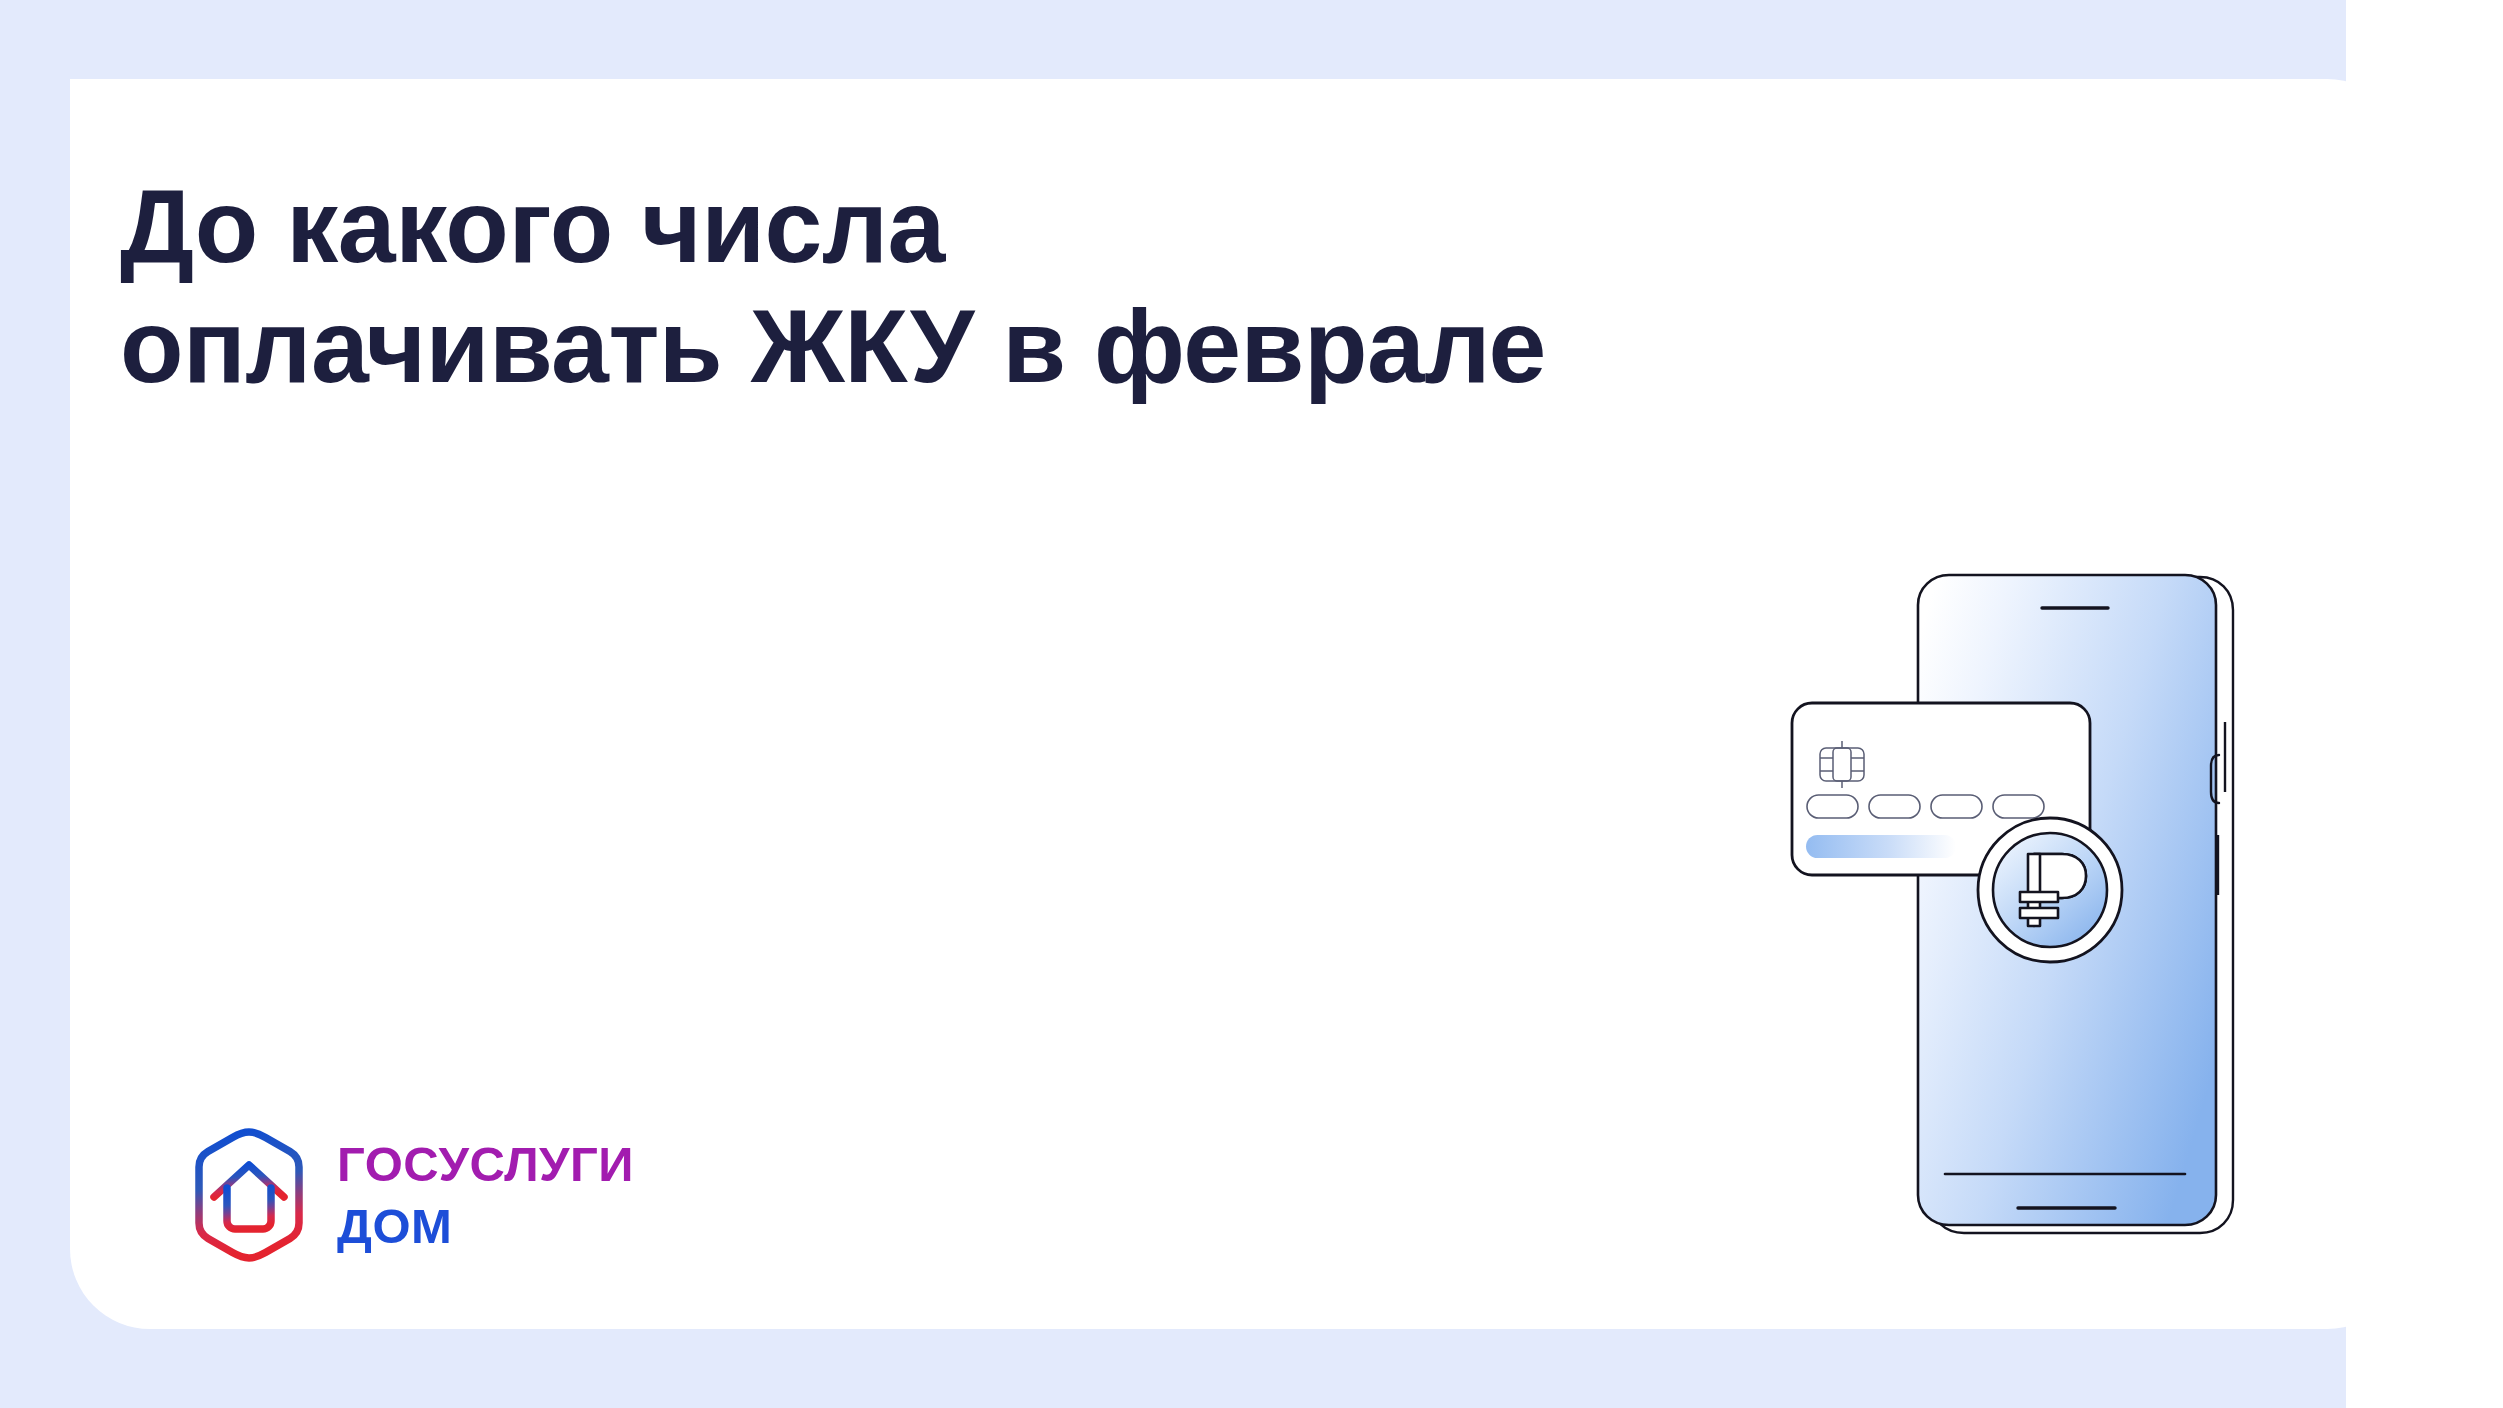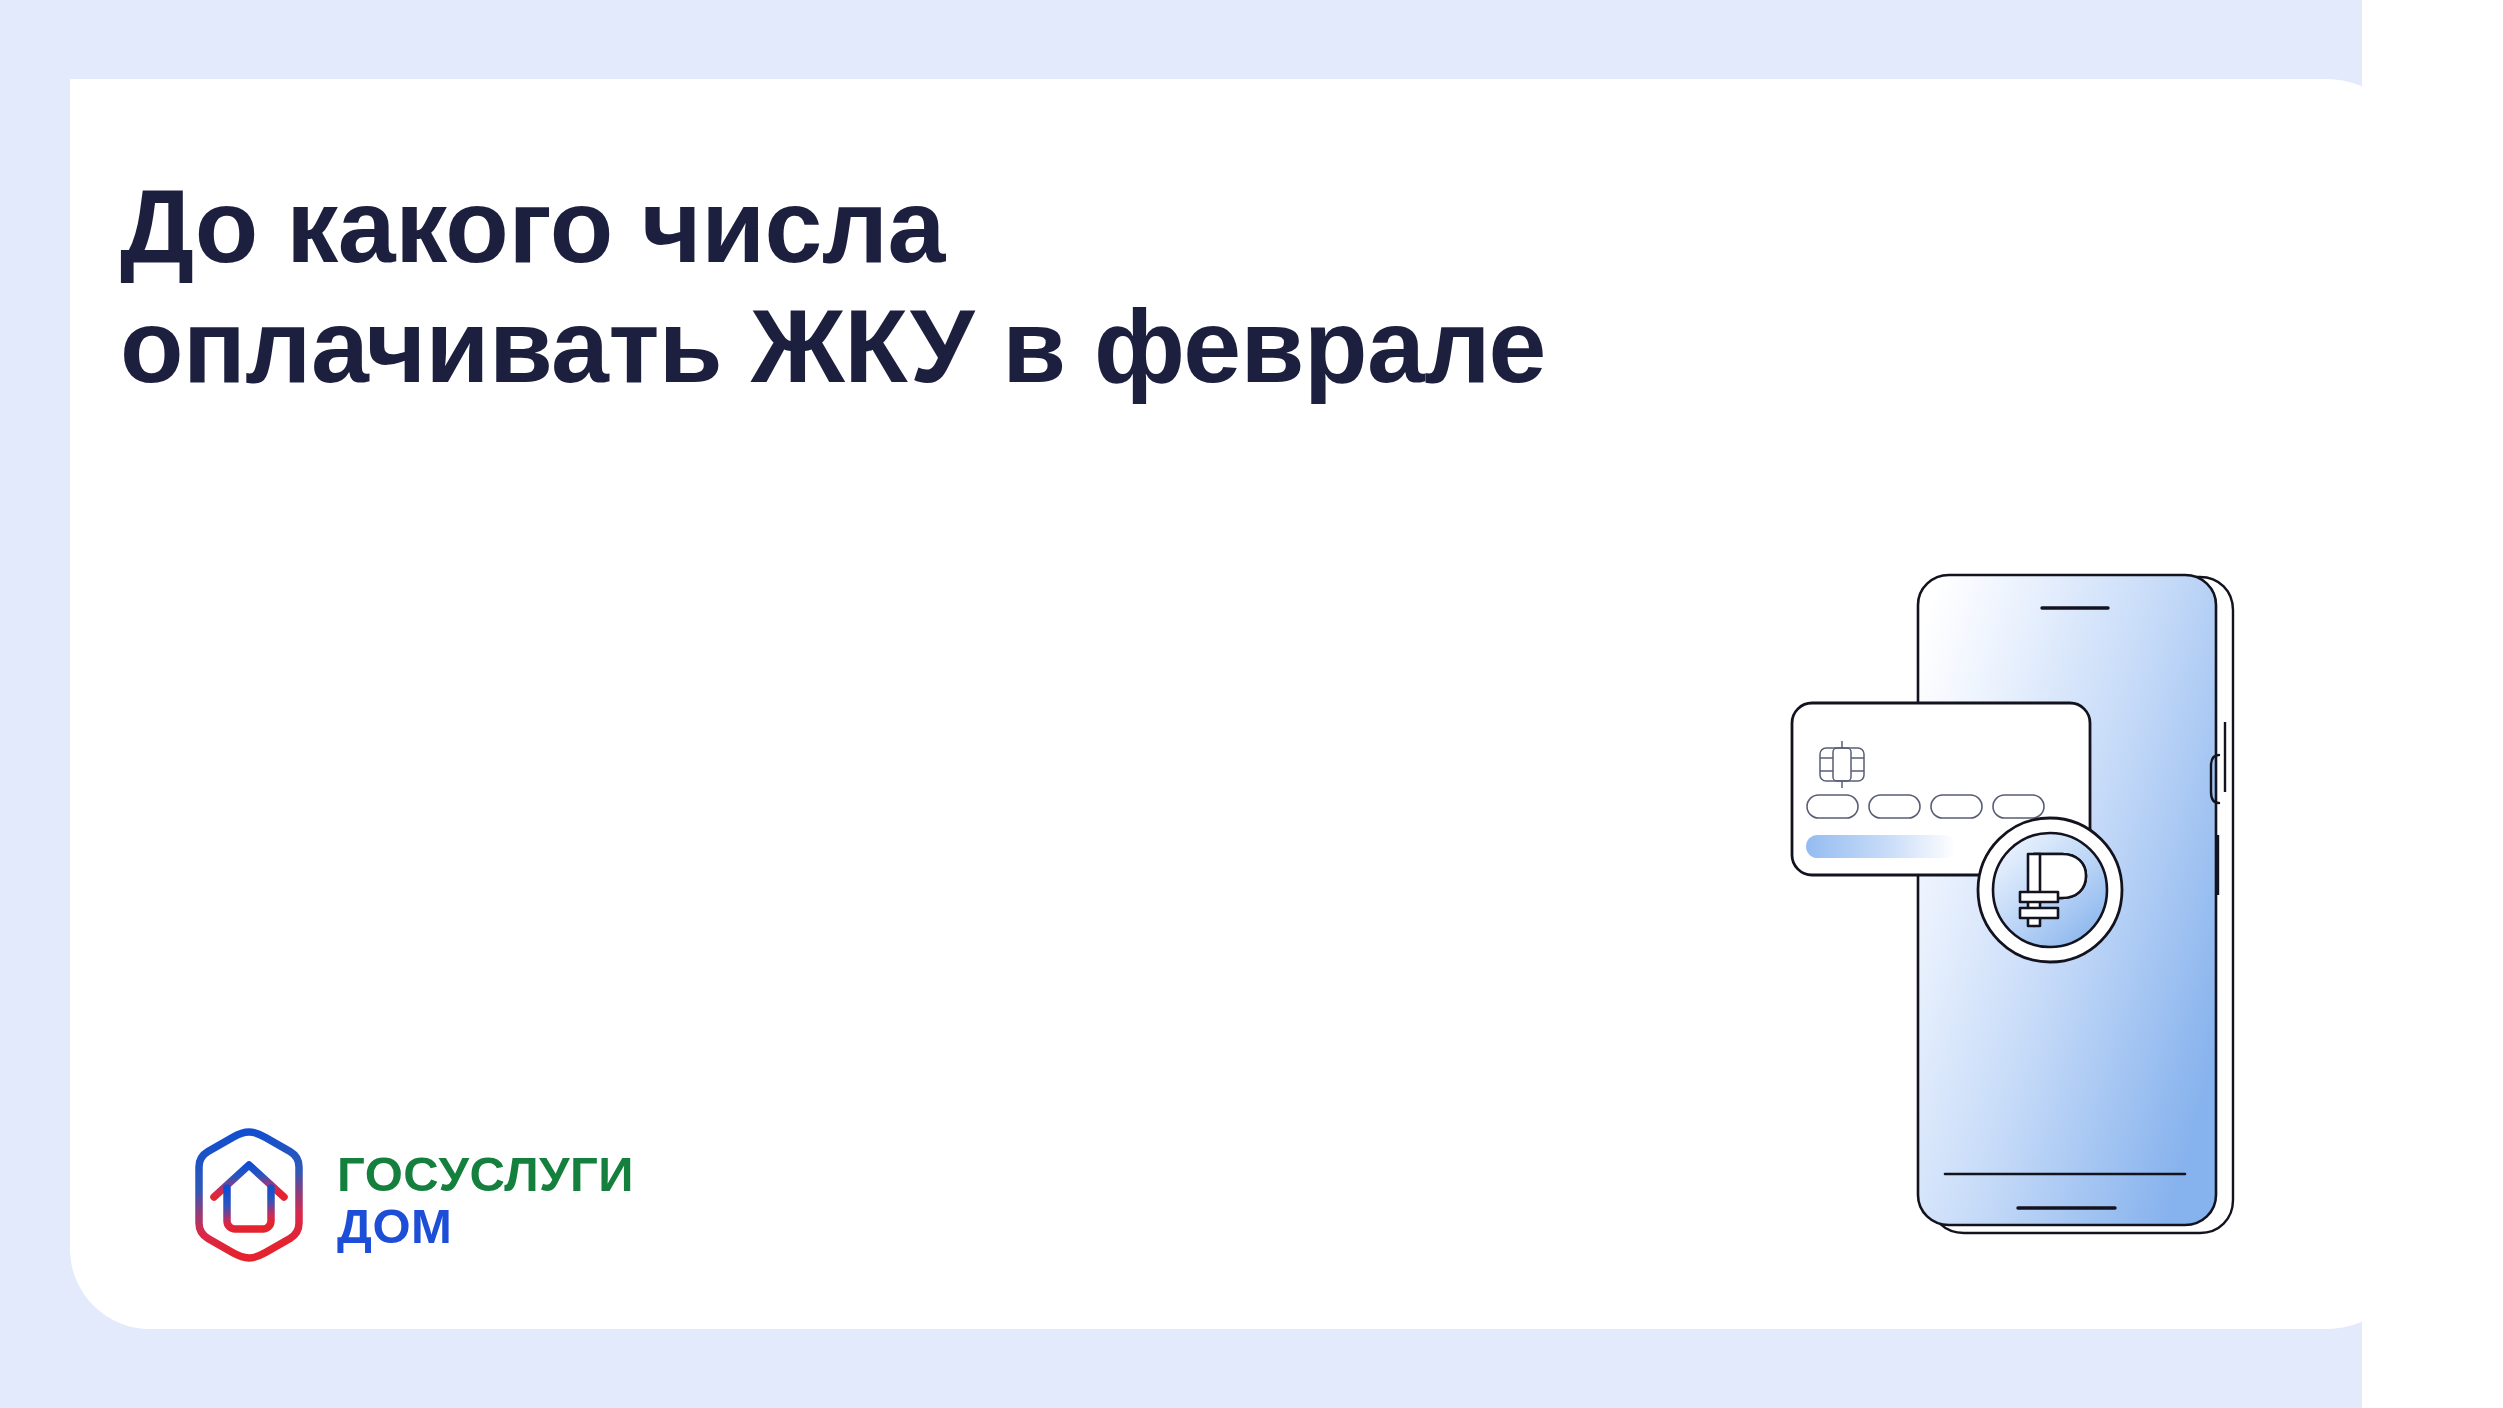--- a/index.html
+++ b/index.html
@@ -12,21 +12,20 @@
     height: 1408px;
     overflow: hidden;
     font-family: "Liberation Sans", sans-serif;
   }
 
   #root {
     position: relative;
     width: 2346px;
     height: 1408px;
     background: #e3eafc;
-    padding-left: 16px;
   }
 
   
   .card-surface {
     position: absolute;
     left: 70px;
     top: 79px;
     width: 2343px;
     height: 1250px;
     background: #ffffff;
@@ -75,24 +74,24 @@
     height: 145px;
   }
   .logo-line {
     font-family: "Liberation Sans", sans-serif;
     font-weight: bold;
     letter-spacing: 0.5px;
     line-height: 1;
   }
   .logo-line-1 {
     position: absolute;
-    top: 28px;
+    top: 18px;
     left: 0;
     font-size: 49px;
-    color: #15803d;
+    color: #a21caf;
   }
   .logo-line-2 {
     position: absolute;
     top: 80px;
     left: 0;
     font-size: 49px;
     color: #1d4ed8;
   }
 
   

